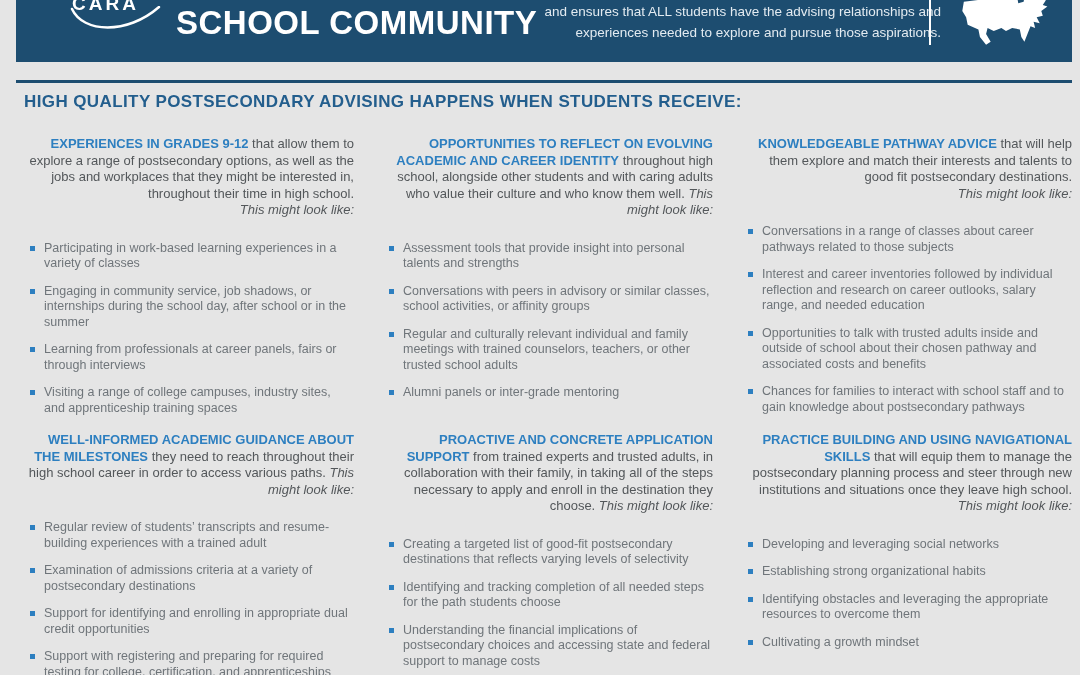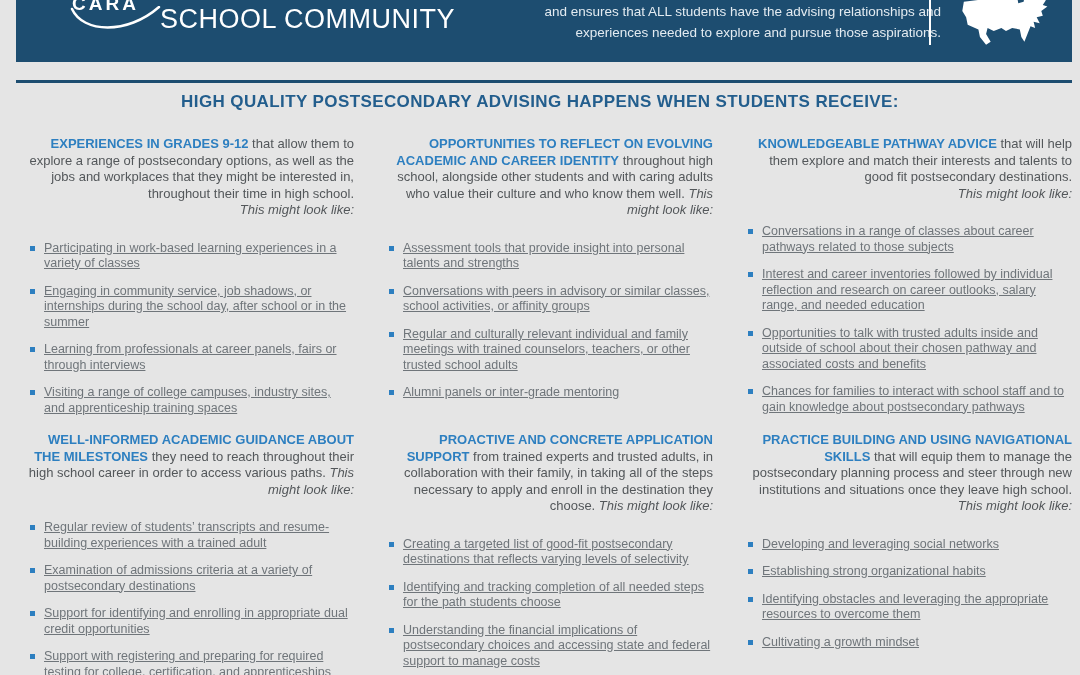--- a/index.html
+++ b/index.html
@@ -35,24 +35,24 @@
     letter-spacing: 3px;
     color: #ffffff;
   }
   .logo-swoosh {
     position: absolute;
     left: -3px;
     top: 13px;
   }
   .header-title {
     position: absolute;
-    left: 144px;
+    left: 160px;
     top: 4px;
-    font-size: 27px;
-    font-weight: 400;
+    font-size: 33px;
+    font-weight: 700;
     letter-spacing: 0.5px;
     white-space: nowrap;
   }
   .tagline {
     position: absolute;
     left: 455px;
     top: 1px;
     width: 470px;
     font-size: 13.5px;
     line-height: 21px;
@@ -81,21 +81,20 @@
     margin: 18px 8px 0 16px;
     height: 3px;
     background: #1d4d70;
   }
   .main-heading {
     margin: 9px 24px 0 24px;
     font-size: 17px;
     font-weight: 700;
     letter-spacing: 0.4px;
     color: #235e8d;
-    text-align: center;
   }
 
   
   .grid {
     display: grid;
     grid-template-columns: repeat(3, 330px);
     column-gap: 29px;
     align-items: start;
     margin: 24px 0 0 24px;
   }
@@ -125,21 +124,20 @@
     flex: 0 0 5px;
     width: 5px;
     height: 5px;
     margin: 5px 9px 0 0;
     background: #2d7fc0;
   }
   .bt {
     font-size: 12.5px;
     line-height: 15.5px;
     color: #6f757a;
-    text-decoration: underline;
   }
 </style>
 </head>
 <body>
 
 <div class="page">
 
   <div class="header">
     <div class="logo">
       <div class="logo-text">CARA</div>

